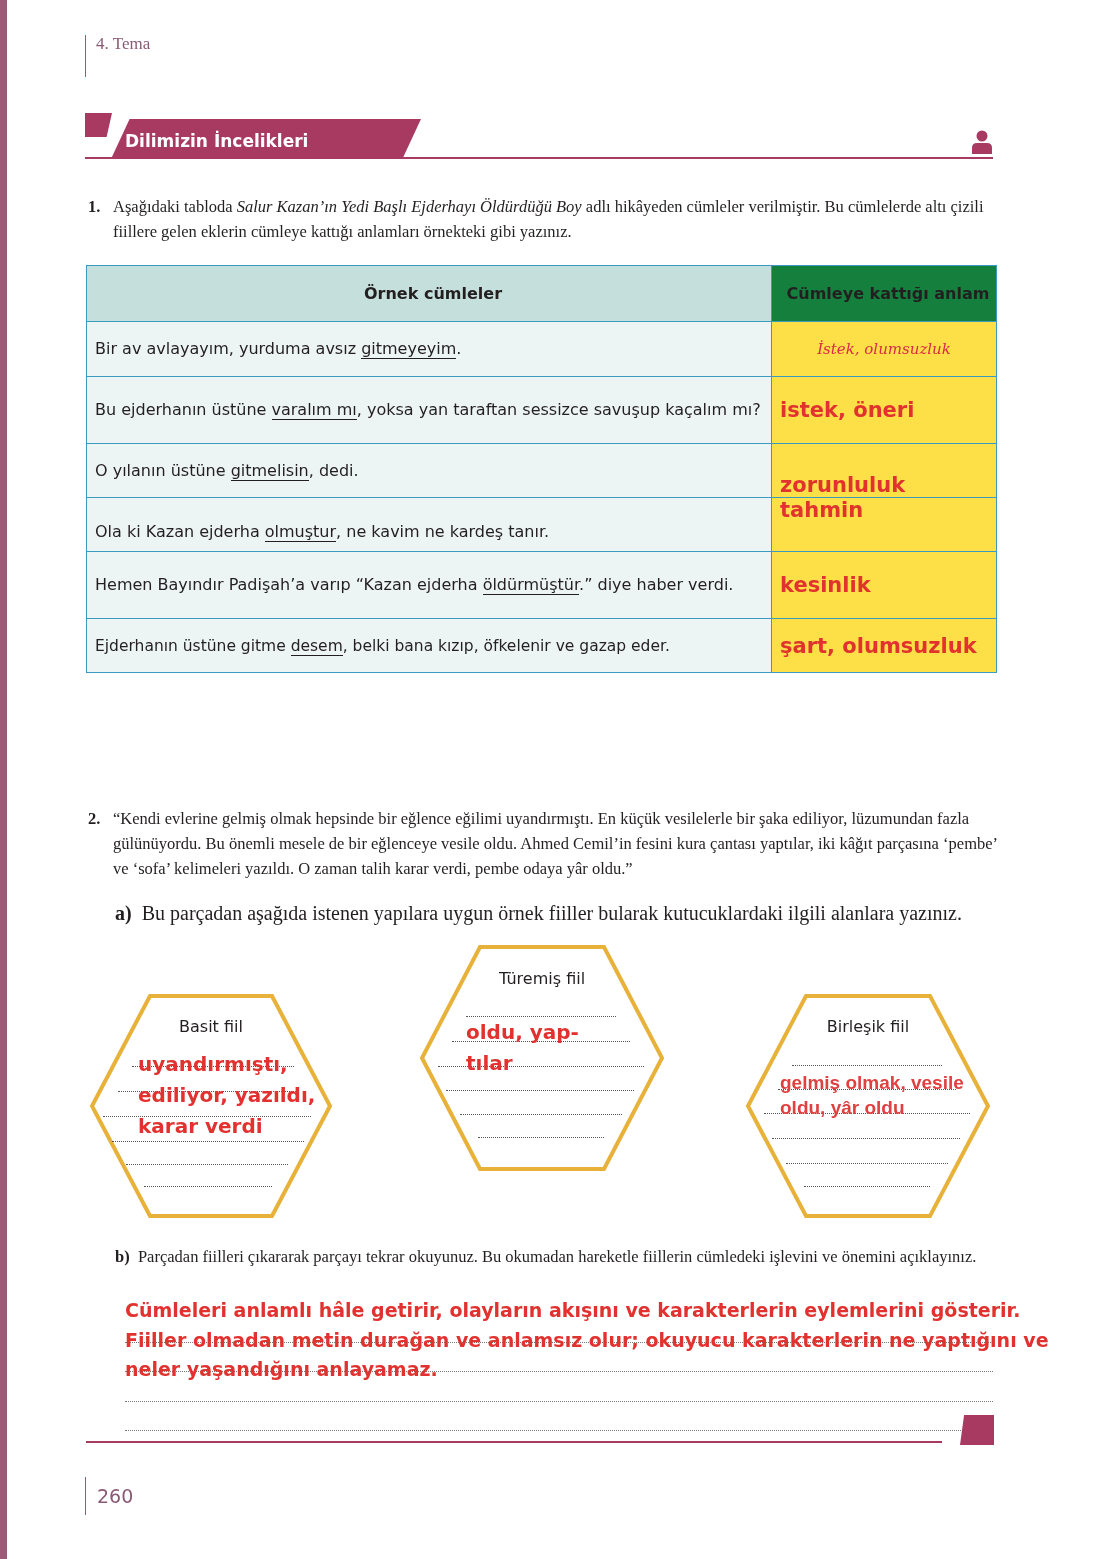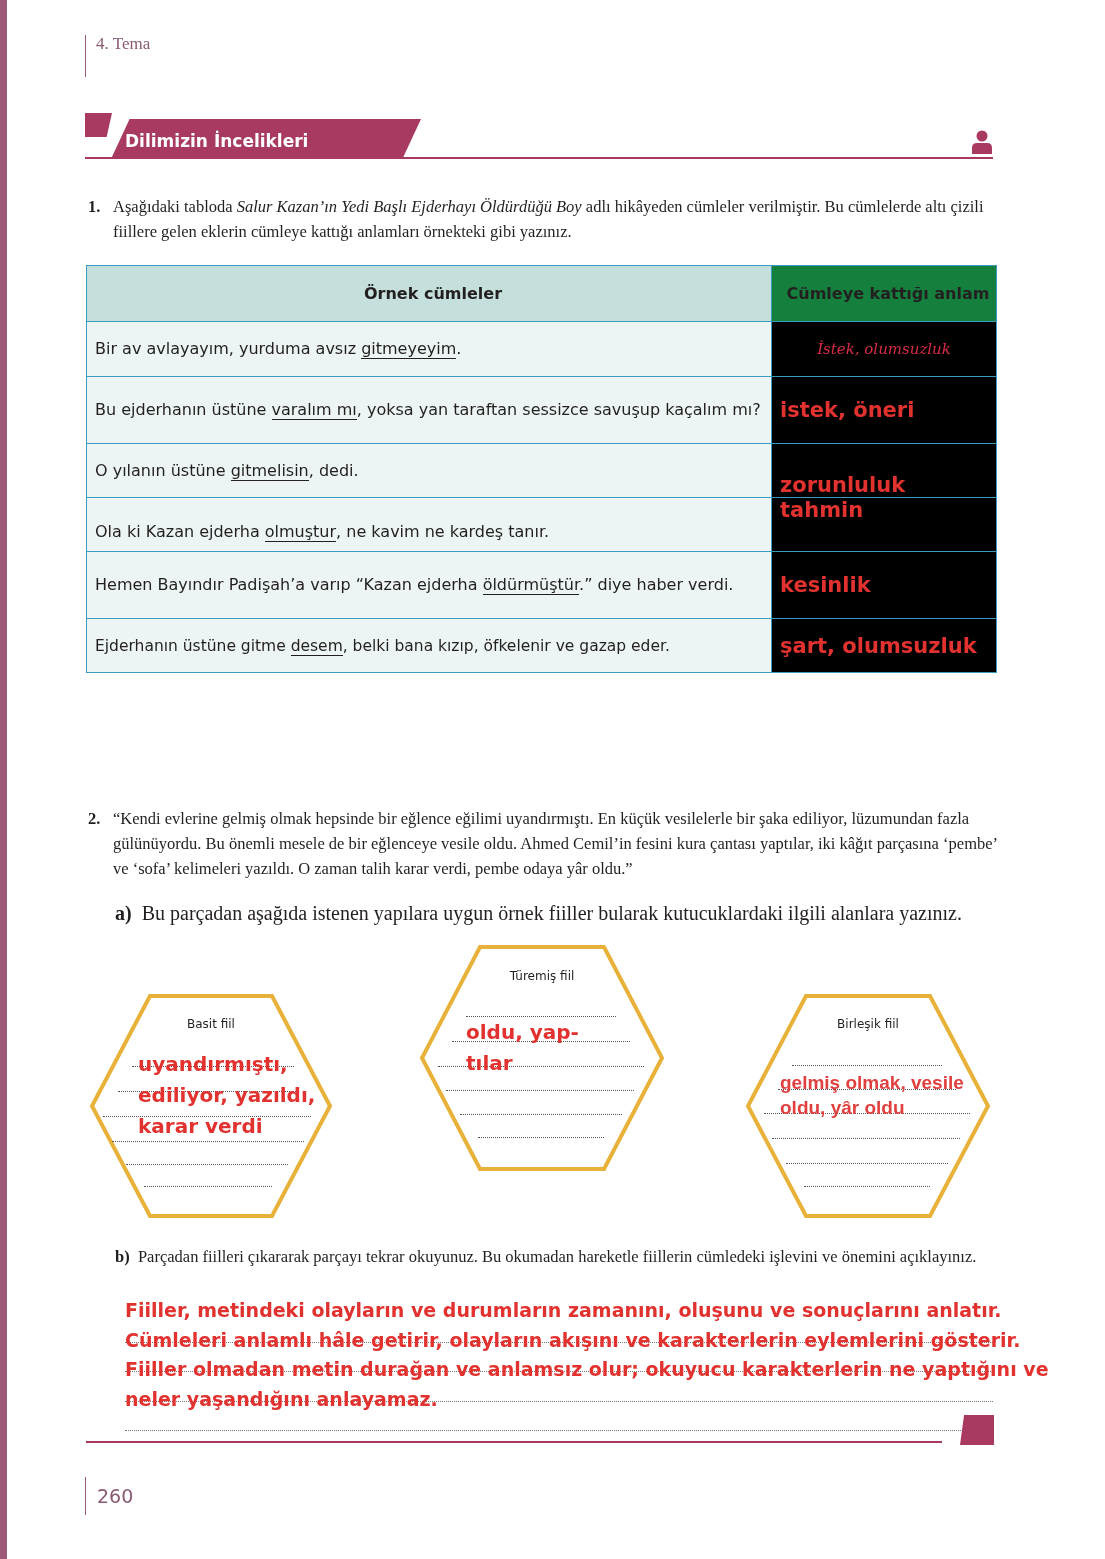--- a/index.html
+++ b/index.html
@@ -21,32 +21,32 @@
   .q1 { position: absolute; left: 88px; top: 194px; width: 910px; font-size: 16.5px; line-height: 25px; }
   .qnum { position: absolute; left: 0; font-weight: bold; }
   .qtext { padding-left: 25px; }
   .qtext i { }
 
   table.tbl { position: absolute; left: 86px; top: 265px; width: 911px; border-collapse: collapse; font-family: "DejaVu Sans", sans-serif; font-size: 16px; }
   .tbl td, .tbl th { border: 1.5px solid #3a9bbf; }
   .tbl th { background: #c5e0dc; height: 56px; font-weight: bold; font-size: 16px; padding-left: 8px; }
   .tbl th.c2 { background: #15803d; }
   .tbl td.c1 { background: #edf5f4; padding: 4px 8px; color: #231f20; line-height: 22px; font-size: 16px; }
-  .tbl td.c2 { background: #000000; width: 225px; padding: 0 8px; vertical-align: middle; }
+  .tbl td.c2 { background: #fde047; width: 225px; padding: 0 8px; vertical-align: middle; }
   .ans { color: #e1322f; font-weight: bold; font-size: 21px; font-family: "DejaVu Sans", sans-serif; }
   .ans-ex { color: #d82c45; font-style: italic; font-size: 15px; text-align: center; display: block; font-family: "DejaVu Serif", serif; }
   u { text-decoration: none; border-bottom: 1.5px solid #231f20; }
 
   .q2 { position: absolute; left: 88px; top: 806px; width: 910px; font-size: 16.5px; line-height: 25px; }
   .suba { position: absolute; left: 115px; top: 902px; font-size: 20px; }
   .suba b, .subb b { font-weight: bold; }
 
   .hex { position: absolute; }
   .hex svg { position: absolute; left: 0; top: 0; }
-  .hex .htitle { position: absolute; width: 100%; text-align: center; font-family: "DejaVu Sans", sans-serif; font-size: 12px; color: #231f20; }
+  .hex .htitle { position: absolute; width: 100%; text-align: center; font-family: "DejaVu Sans", sans-serif; font-size: 16px; color: #231f20; }
   .hex .dots { position: absolute; border-bottom: 1.5px dotted #555; height: 0; }
   .hex .hans { position: absolute; color: #e1322f; font-weight: bold; font-family: "DejaVu Sans", sans-serif; font-size: 20px; line-height: 31px; }
 
   .subb { position: absolute; left: 115px; top: 1245px; width: 880px; font-size: 16.5px; line-height: 24px; }
   .subb .txt { padding-left: 25px; display: block; text-indent: -25px; }
 
   .answer-b { position: absolute; left: 125px; top: 1296px; width: 930px; font-family: "DejaVu Sans", sans-serif; font-weight: bold; font-size: 19px; line-height: 29.5px; color: #e1322f; }
   .answer-lines { position: absolute; left: 125px; top: 1313px; width: 868px; }
   .answer-lines div { height: 29.5px; border-bottom: 1px dotted #777; }
 
@@ -167,21 +167,20 @@
   <span class="txt"><b>b)</b>&nbsp; <span>Parçadan fiilleri çıkararak parçayı tekrar okuyunuz. Bu okumadan hareketle fiillerin cümledeki işlevini ve önemini açıklayınız.</span></span>
 </div>
 
 <div class="answer-lines">
   <div></div>
   <div></div>
   <div></div>
   <div></div>
 </div>
 <div class="answer-b">
-  <div>Fiiller, metindeki olayların ve durumların zamanını, oluşunu ve sonuçlarını anlatır.</div>
   <div>Cümleleri anlamlı hâle getirir, olayların akışını ve karakterlerin eylemlerini gösterir.</div>
   <div>Fiiller olmadan metin durağan ve anlamsız olur; okuyucu karakterlerin ne yaptığını ve</div>
   <div>neler yaşandığını anlayamaz.</div>
 </div>
 
 <div class="footer-rule"></div>
 <div class="footer-tab"></div>
 <div class="page-rule"></div>
 <div class="page-num">260</div>
 

